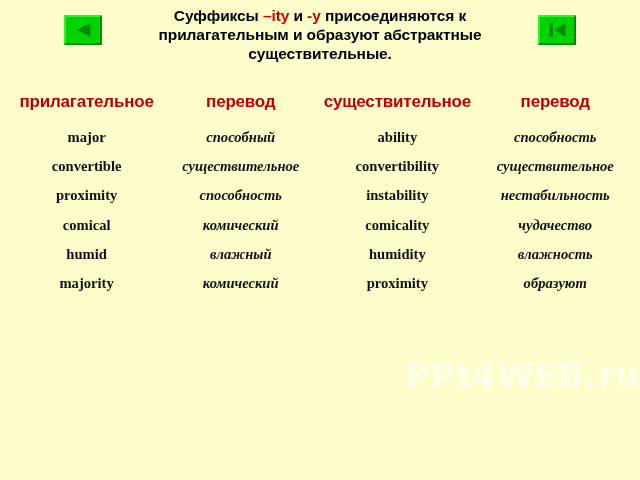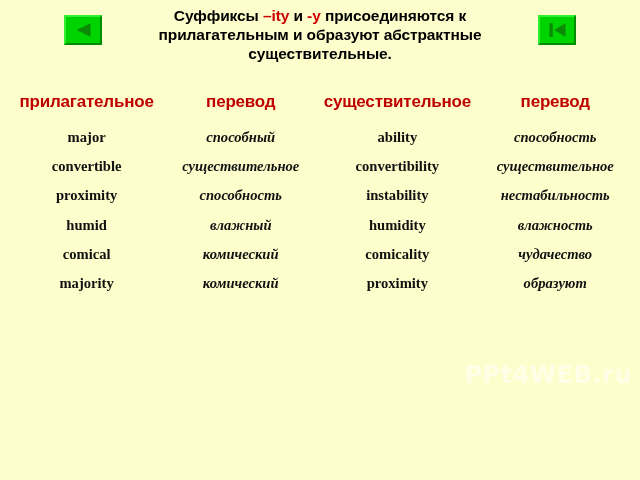--- a/index.html
+++ b/index.html
@@ -99,25 +99,25 @@
     font-style: normal;
   }
   #word-table td.rus {
     font-weight: bold;
     font-style: italic;
   }
 
   
   #watermark {
     position: absolute;
-    right: 8px;
+    right: 0;
     bottom: 8px;
     font-family: "DejaVu Sans", sans-serif;
     font-weight: bold;
-    font-size: 24px;
+    font-size: 34px;
     line-height: 38px;
     color: #FFFFE8;
     letter-spacing: 0.5px;
     user-select: none;
     text-align: right;
   }
 </style>
 </head>
 <body>
 
@@ -174,32 +174,32 @@
           <td class="eng">convertibility</td>
           <td class="rus">существительное</td>
         </tr>
         <tr>
           <td class="eng">proximity</td>
           <td class="rus">способность</td>
           <td class="eng">instability</td>
           <td class="rus">нестабильность</td>
         </tr>
         <tr>
+          <td class="eng">comical</td>
+          <td class="rus">комический</td>
+          <td class="eng">comicality</td>
+          <td class="rus">чудачество</td>
+        </tr>
+        <tr>
           <td class="eng">humid</td>
           <td class="rus">влажный</td>
           <td class="eng">humidity</td>
           <td class="rus">влажность</td>
         </tr>
         <tr>
-          <td class="eng">comical</td>
-          <td class="rus">комический</td>
-          <td class="eng">comicality</td>
-          <td class="rus">чудачество</td>
-        </tr>
-        <tr>
           <td class="eng">majority</td>
           <td class="rus">комический</td>
           <td class="eng">proximity</td>
           <td class="rus">образуют</td>
         </tr>
       </tbody>
   </table>
 
   <div id="watermark">PPt4WEB.ru</div>
 

